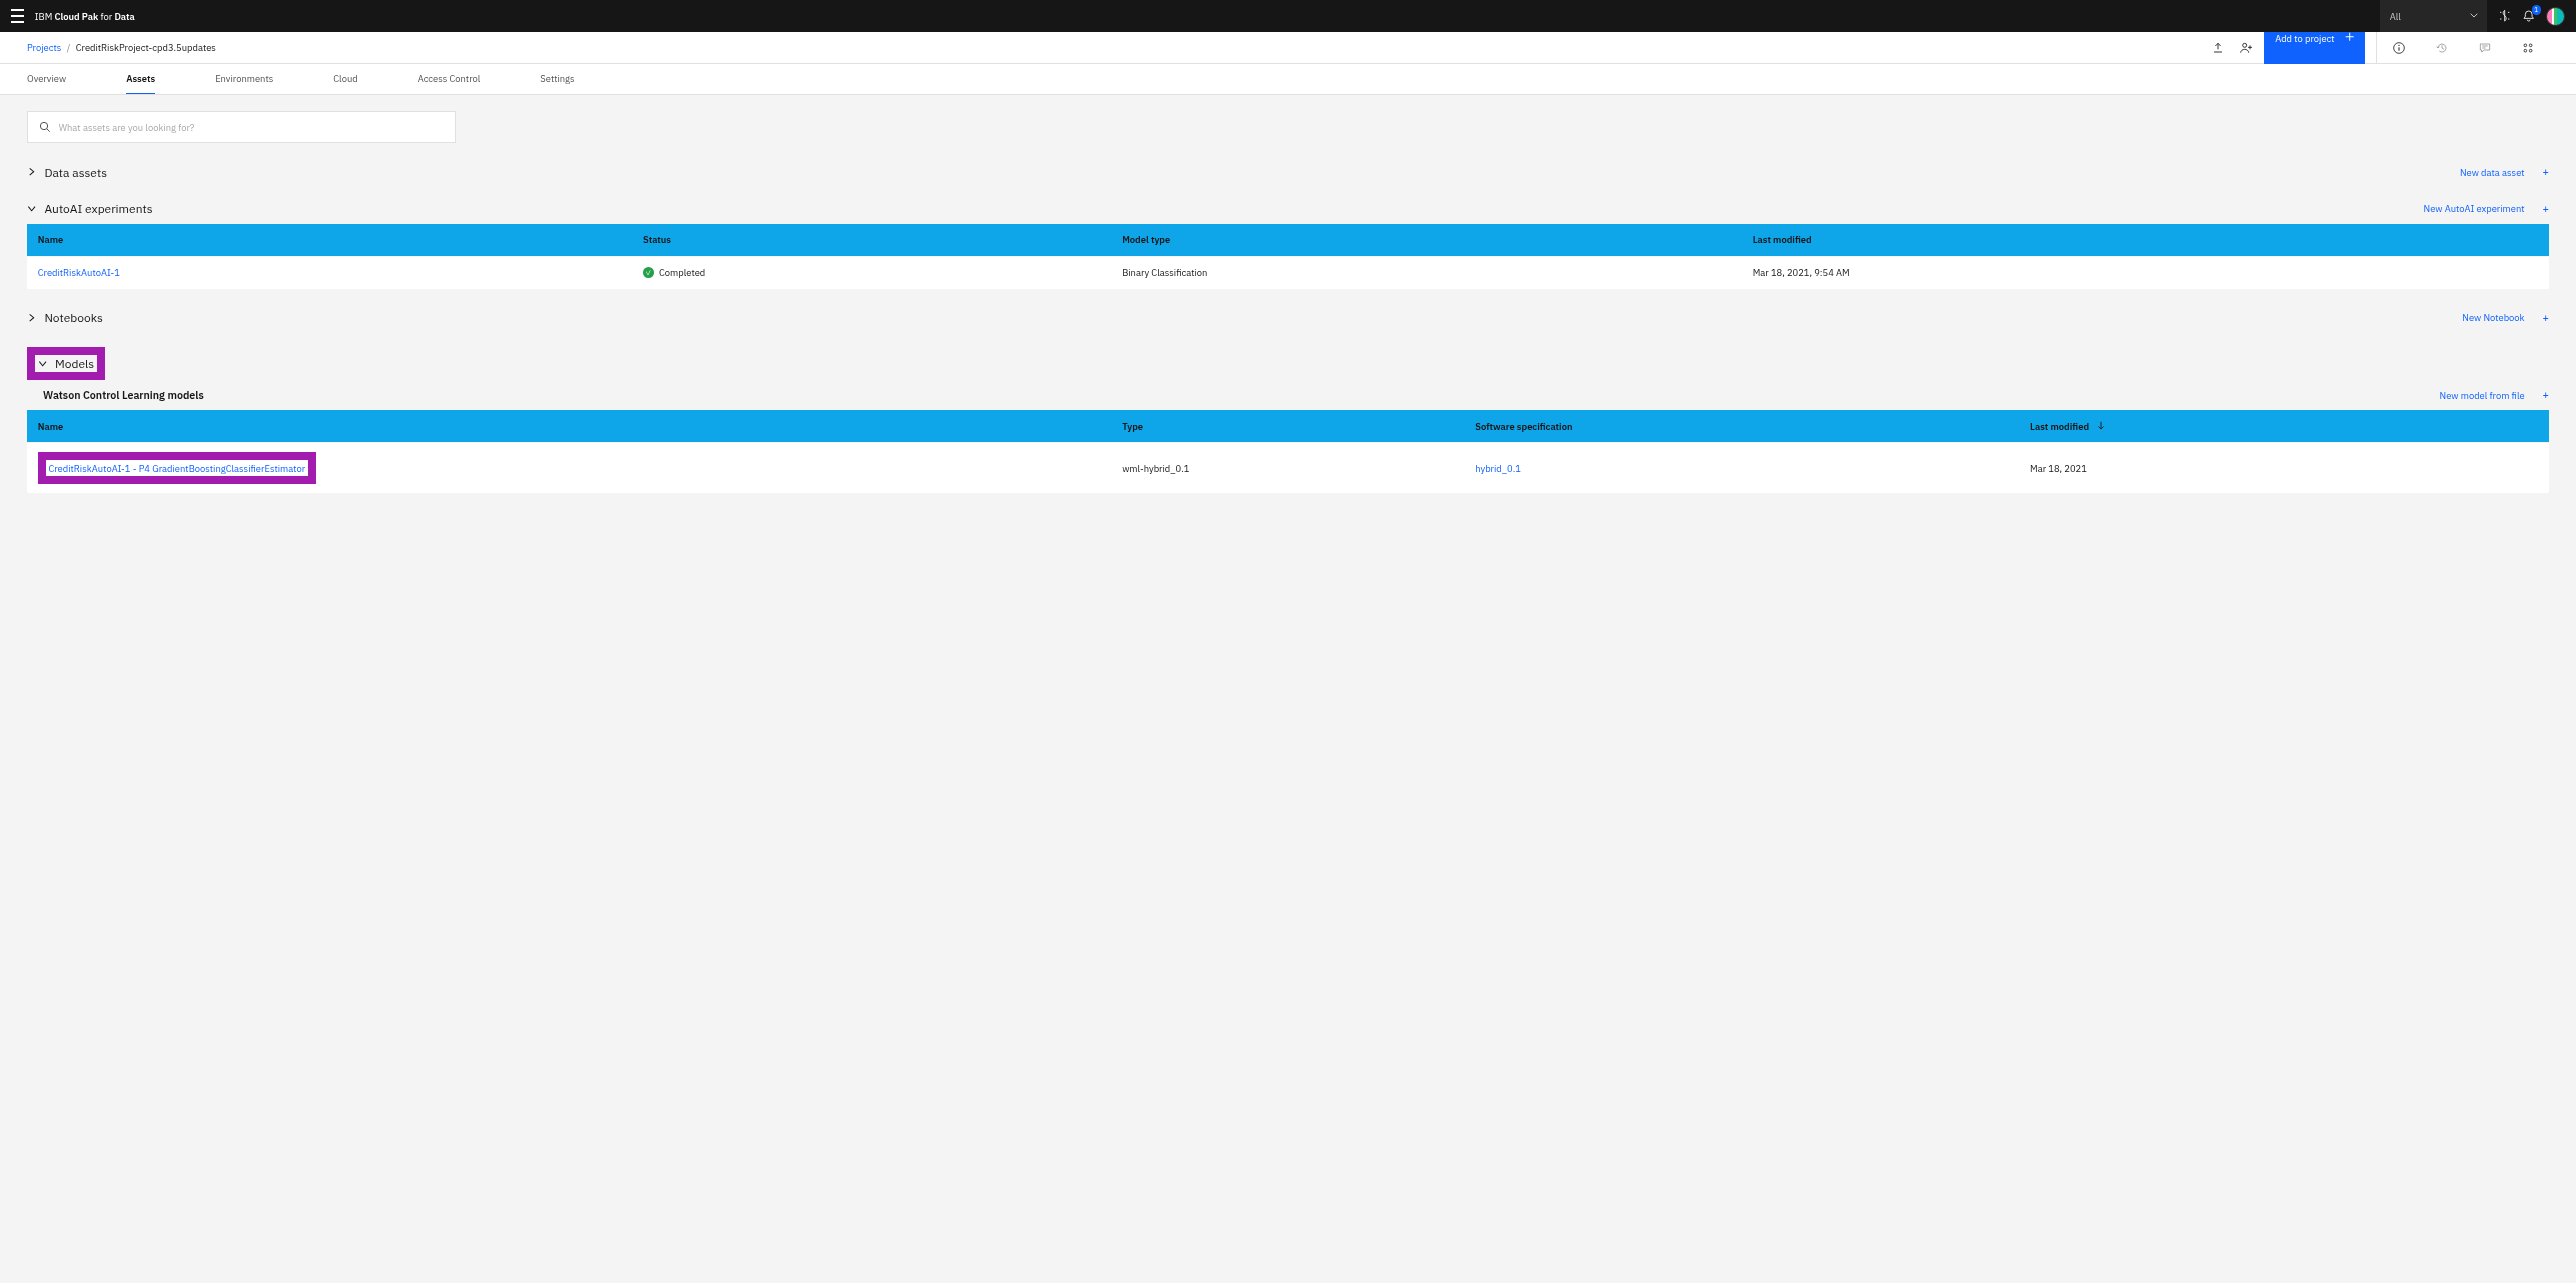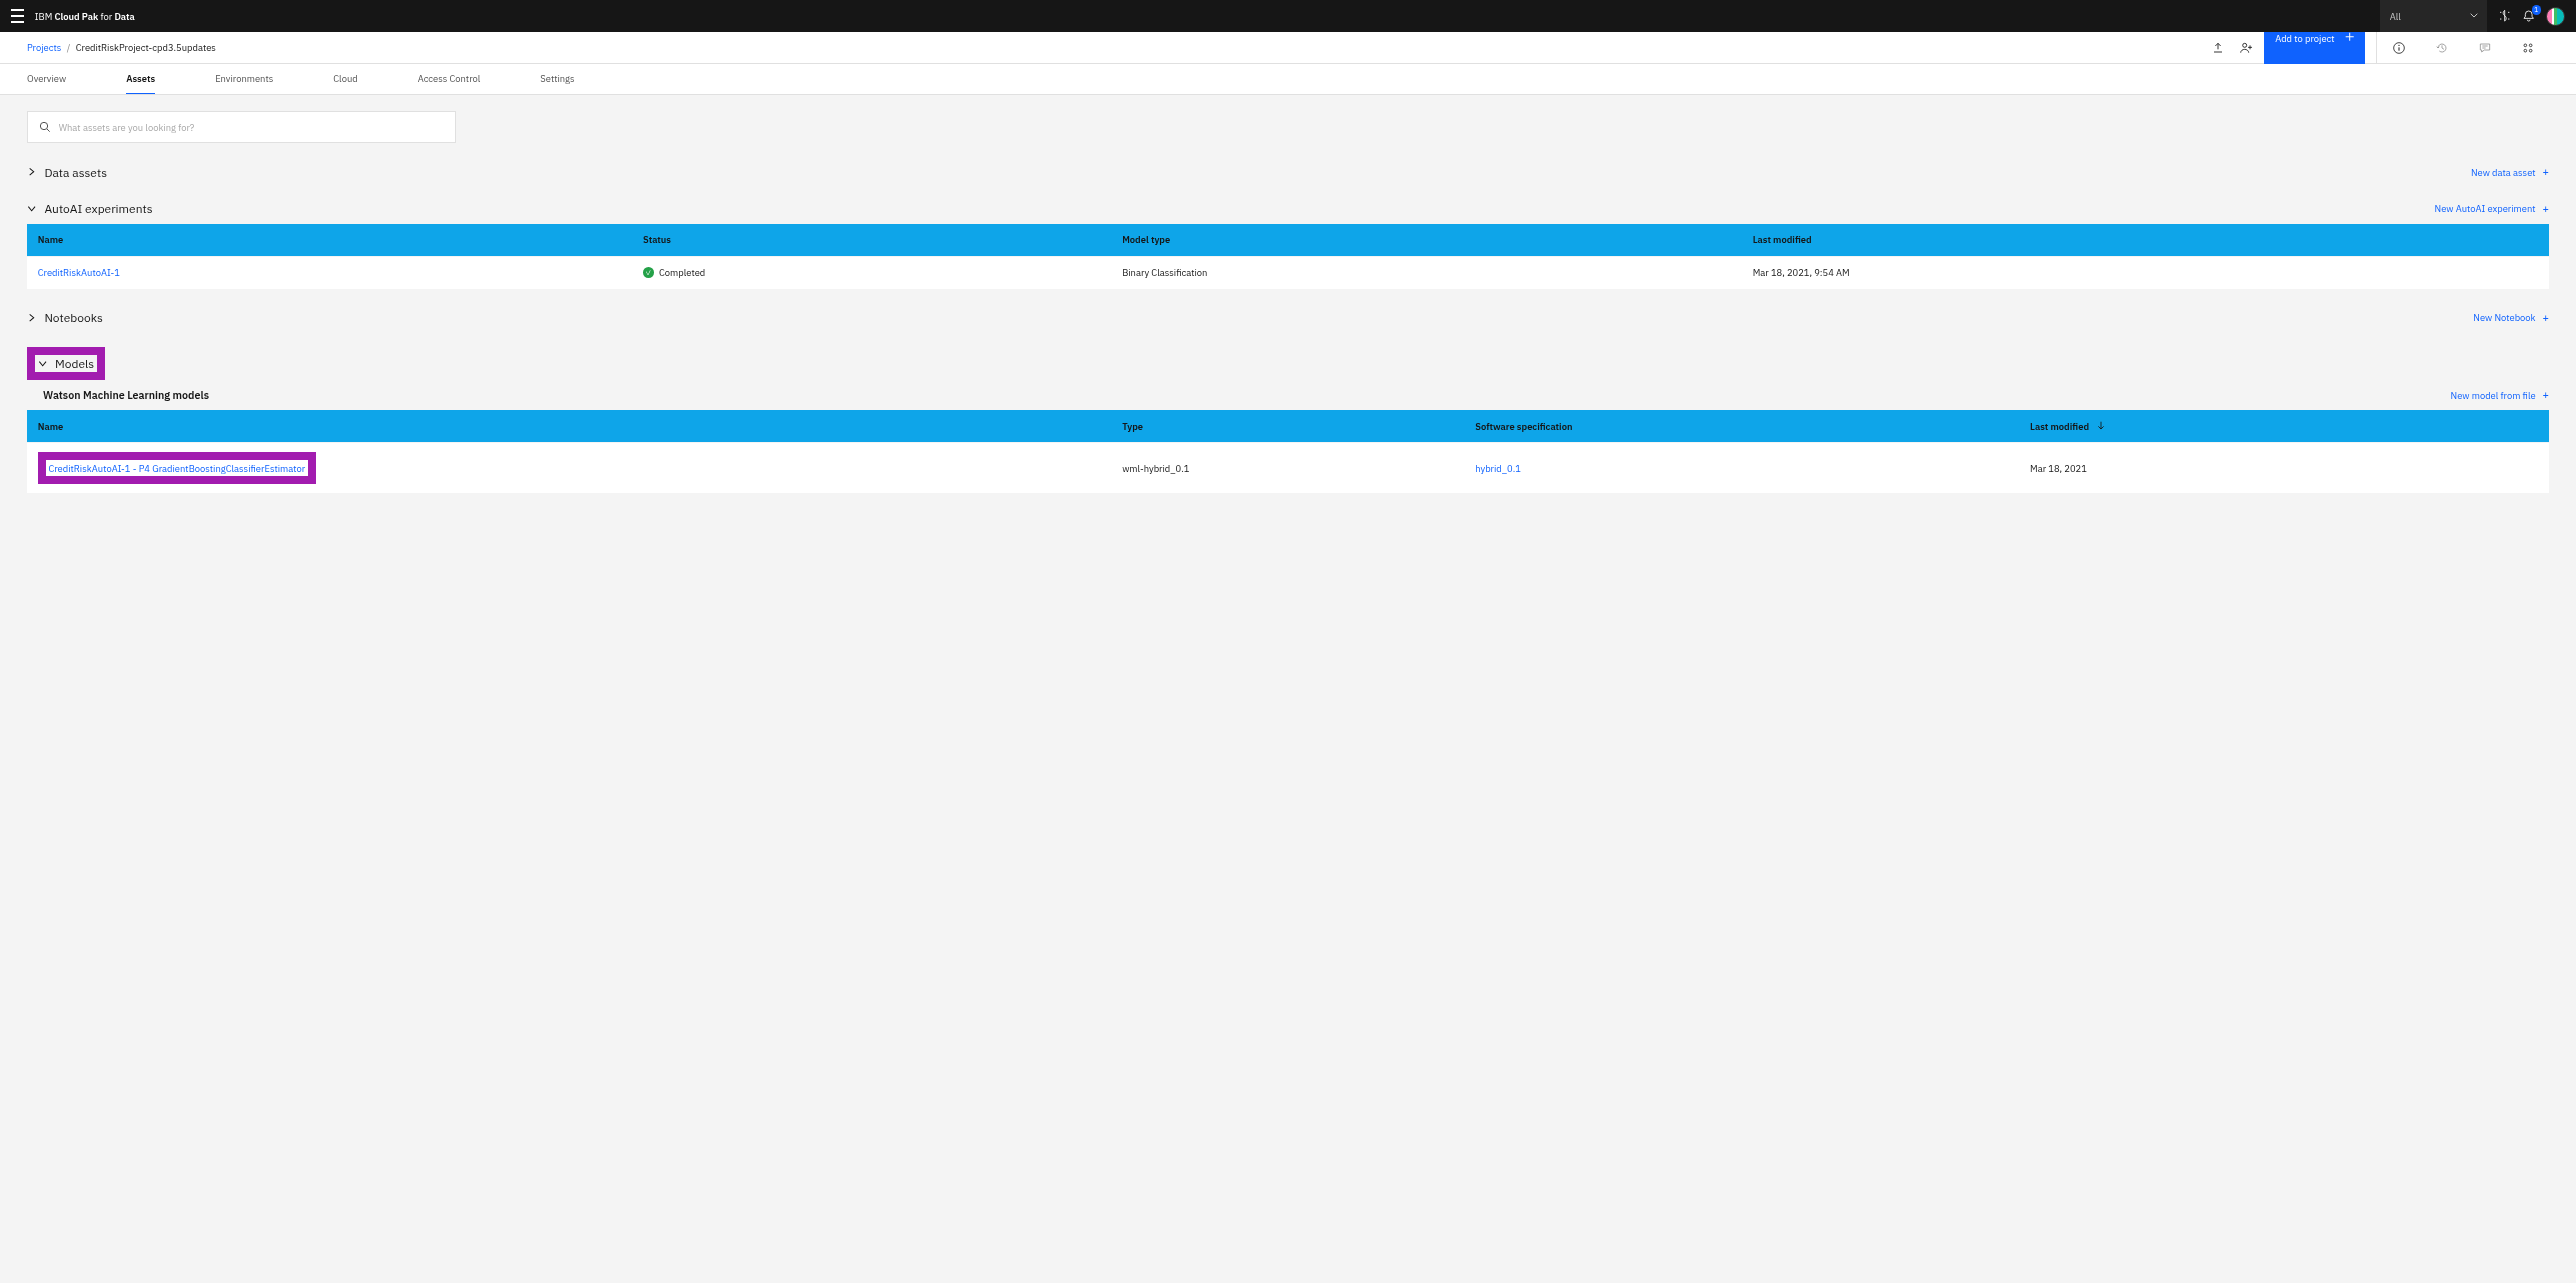--- a/index.html
+++ b/index.html
@@ -36,21 +36,21 @@
 .tab.active { color: #161616; font-weight: 600; border-bottom: 1.3px solid #0f62fe; }
 
 .main { padding: 16px 27px; }
 .searchbox { background: #fff; border: 0.7px solid #e0e0e0; height: 32px; width: 429px; display: flex; align-items: center; padding: 0 10.7px; margin-bottom: 21.5px; }
 .searchbox input { border: none; outline: none; font-size: 9.4px; width: 100%; color: #161616; }
 .searchbox input::placeholder { color: #a8a8a8; }
 
 .section { margin-bottom: 21.5px; }
 .section-head { display: flex; align-items: center; justify-content: space-between; margin-bottom: 5.4px; }
 .section-title { display: flex; align-items: center; gap: 8px; font-size: 12px; font-weight: 400; color: #161616; }
-.section-action { display: flex; align-items: center; gap: 7px; color: #0f62fe; font-size: 9.4px; cursor: pointer; }
+.section-action { display: flex; align-items: center; gap: 18px; color: #0f62fe; font-size: 9.4px; cursor: pointer; }
 .section-action .plus { font-size: 10.7px; }
 .subhead { font-size: 10.7px; font-weight: 600; margin: 8px 0 5.4px 16px; }
 
 .table { width: 100%; border-collapse: collapse; background: #fff; margin-top: 8px; }
 .table th { background: #0ea5e9; text-align: left; font-weight: 600; font-size: 9.4px; padding: 9.4px 10.7px; color: #161616; }
 .table td { padding: 9.4px 10.7px; font-size: 9.4px; color: #161616; border-top: 0.7px solid #f4f4f4; }
 .table td a, .linkcell { color: #0f62fe; text-decoration: none; }
 .status { display: flex; align-items: center; gap: 5.4px; }
 .status-dot { width: 10.7px; height: 10.7px; border-radius: 50%; background: #24a148; display: inline-flex; align-items: center; justify-content: center; color: #fff; font-size: 6.7px; }
 
@@ -259,21 +259,21 @@
               <svg width="9.4" height="9.4" viewBox="0 0 14 14">
                   <path d="M2 4l5 6 5-6" stroke="#161616" stroke-width="1.5" fill="none"></path>
                 </svg>
             </span>
             <span>Models</span>
           </span>
         </span>
       </div>
     </div>
     <div class="section-head" style="margin-top:8px">
-      <div class="subhead" style="margin:0 0 0 16px">Watson Machine Learning models</div>
+      <div class="subhead" style="margin:0 0 0 16px">Watson Control Learning models</div>
       <div class="section-action">
         <span>New model from file</span>
         <span class="plus">+</span>
       </div>
     </div>
     <table class="table">
       <thead>
           <tr>
         <th style="width:43%">Name</th>
         <th style="width:14%">Type</th>

